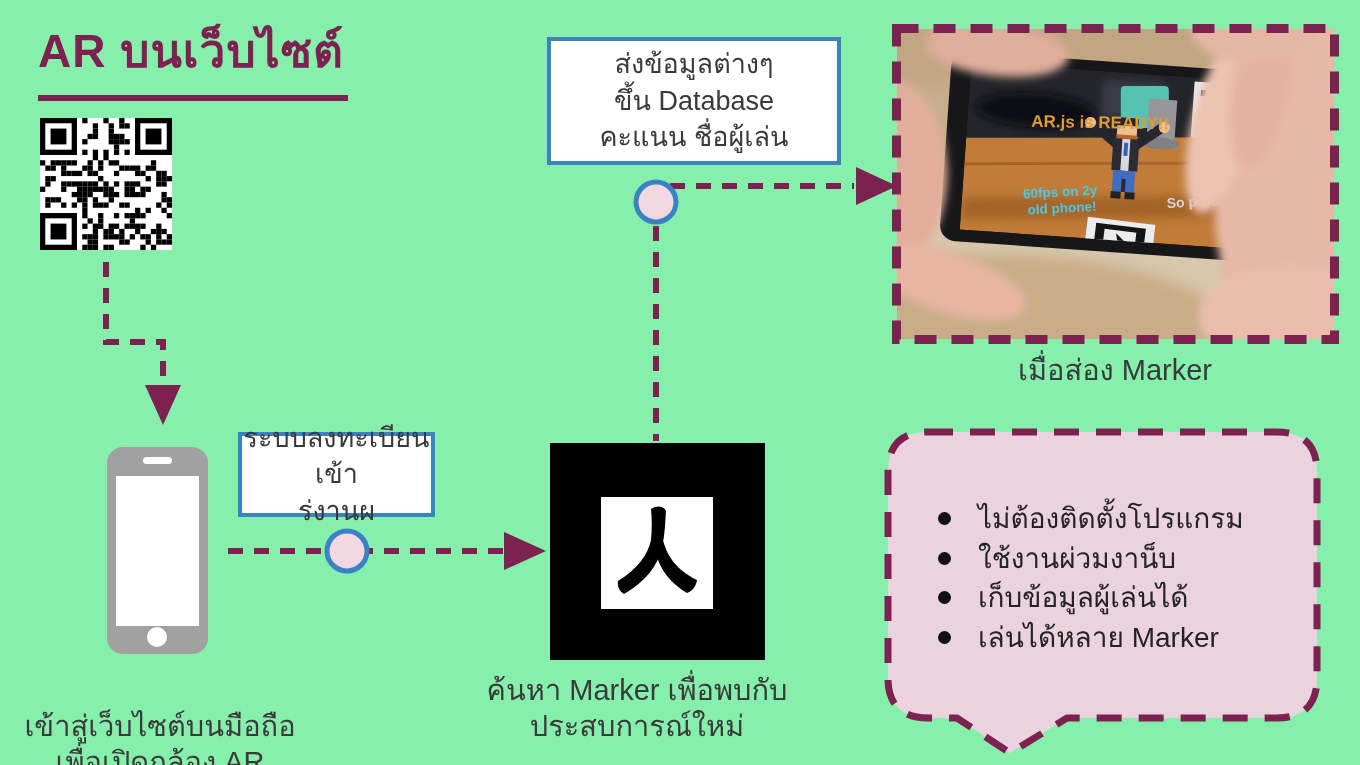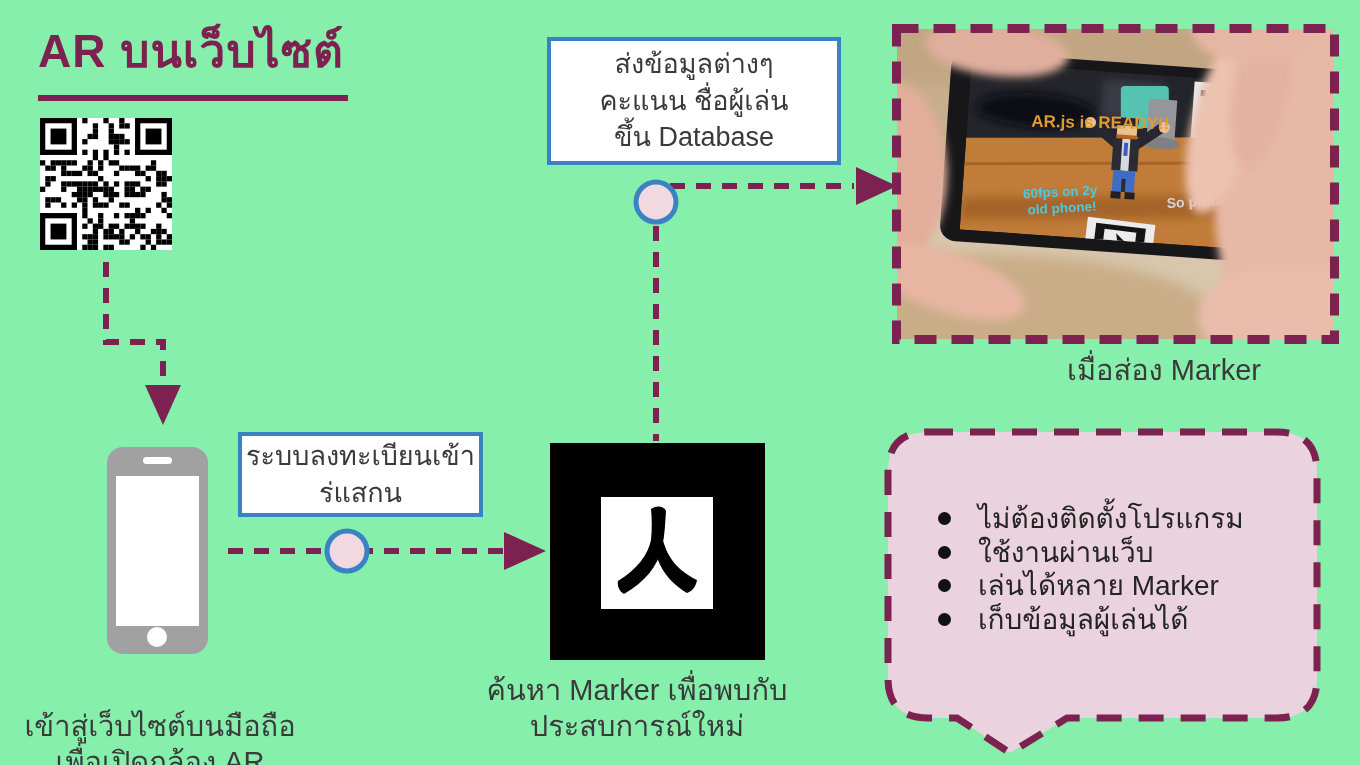--- a/index.html
+++ b/index.html
@@ -22,28 +22,28 @@
   }
 
   .qr-wrap{position:absolute;left:40px;top:118px;width:132px;height:132px;background:#fff;}
   .caption{
     position:absolute;color:var(--ink);font-size:29px;line-height:1.25;
     text-align:center;white-space:nowrap;
   }
   .cap-qr{left:172px;top:122px;width:290px;}
   .cap-phone{left:20px;top:708px;width:280px;}
   .cap-marker{left:472px;top:672px;width:330px;}
-  .cap-photo{left:1014px;top:352px;width:300px;}
+  .cap-photo{left:965px;top:352px;width:300px;}
 
   .callout{
     position:absolute;background:#fff;border:4px solid var(--blue);
     color:var(--ink);text-align:center;font-size:27px;line-height:1.35;
     display:flex;flex-direction:column;justify-content:center;
   }
-  .callout-register{left:238px;top:432px;width:245px;height:85px;}
+  .callout-register{left:238px;top:432px;width:197px;height:85px;}
   .callout-database{left:547px;top:37px;width:294px;height:128px;}
 
   .phone-icon{
     position:absolute;left:107px;top:447px;width:101px;height:207px;
     background:var(--phone-gray);border-radius:16px;
   }
   .phone-screen{position:absolute;left:9px;top:29px;width:83px;height:150px;background:#fff;}
   .phone-speaker{position:absolute;left:36px;top:10px;width:29px;height:7px;background:#fff;border-radius:4px;}
   .phone-home{position:absolute;left:40px;bottom:7px;width:20px;height:20px;background:#fff;border-radius:50%;}
 
@@ -58,21 +58,21 @@
   .overlay-svg{position:absolute;left:0;top:0;pointer-events:none;}
   .dash{stroke:var(--maroon);stroke-width:6;fill:none;stroke-dasharray:15 11;}
   .arrowhead{fill:var(--maroon);}
   .node-dot{fill:var(--pink-node);stroke:var(--blue);stroke-width:5;}
 
   .photo{position:absolute;left:892px;top:24px;width:447px;height:320px;}
 
   .bubble-svg{position:absolute;left:880px;top:425px;width:447px;height:345px;}
   .bubble-list{
     position:absolute;left:938px;top:502px;width:350px;
-    display:flex;flex-direction:column;gap:0;
+    display:flex;flex-direction:column;gap:6px;
   }
   .b-row{display:flex;align-items:center;font-size:28px;color:#242424;line-height:1.2;white-space:nowrap;}
   .b-dot{width:13px;height:13px;border-radius:50%;background:#111;margin-right:27px;flex:0 0 13px;}
 </style>
 </head>
 <body>
 
 <div class="stage">
 
   <div class="title">AR บนเว็บไซต์</div>
@@ -310,40 +310,40 @@
     <div class="phone-screen"></div>
     <div class="phone-home"></div>
   </div>
   <div class="caption cap-phone">
     <div>เข้าสู่เว็บไซต์บนมือถือ</div>
     <div>เพื่อเปิดกล้อง AR</div>
   </div>
 
   <div class="callout callout-register">
     <div>ระบบลงทะเบียนเข้า</div>
-    <div>ร่แสกน</div>
+    <div>ร่งานผ</div>
   </div>
 
   <div class="marker">
     <div class="marker-inner">
       <svg width="100" height="104" viewBox="0 0 100 100">
         <path fill="#000" d="M44,6 C50,2 57,3 59,8 C58,20 58,32 55,44 C51,63 38,79 17,91 C12,88 10,83 11,78 C30,66 41,52 44,37 C45,27 45,16 44,6 Z"></path>
         <path fill="#000" d="M55,34 C60,53 68,66 90,77 C89,83 86,88 80,90 C60,78 51,62 48,46 C50,42 53,38 55,34 Z"></path>
       </svg>
     </div>
   </div>
   <div class="caption cap-marker">
     <div>ค้นหา Marker เพื่อพบกับ</div>
     <div>ประสบการณ์ใหม่</div>
   </div>
 
   <div class="callout callout-database">
     <div>ส่งข้อมูลต่างๆ</div>
+    <div>ขึ้น Database</div>
     <div>คะแนน ชื่อผู้เล่น</div>
-    <div>ขึ้น Database</div>
   </div>
 
   <svg class="photo" width="447" height="320" viewBox="0 0 447 320">
     <defs>
       <filter id="b8" x="-30%" y="-30%" width="160%" height="160%">
           <feGaussianBlur stdDeviation="7"></feGaussianBlur>
         </filter>
       <filter id="b4" x="-30%" y="-30%" width="160%" height="160%">
           <feGaussianBlur stdDeviation="4"></feGaussianBlur>
         </filter>
@@ -439,25 +439,25 @@
   <svg class="bubble-svg" viewBox="0 0 447 345">
     <path d="M48,7 H397 Q437,7 437,47 V253 Q437,293 397,293 H187 L130,328 L77,293 H48 Q8,293 8,253 V47 Q8,7 48,7 Z" fill="#EAD3DE" stroke="#7D2150" stroke-width="7" stroke-dasharray="25 17"></path>
   </svg>
   <div class="bubble-list">
     <div class="b-row">
       <span class="b-dot"></span>
       <span>ไม่ต้องติดตั้งโปรแกรม</span>
     </div>
     <div class="b-row">
       <span class="b-dot"></span>
-      <span>ใช้งานผ่านเว็บ</span>
+      <span>ใช้งานผ่วมงาน็บ</span>
+    </div>
+    <div class="b-row">
+      <span class="b-dot"></span>
+      <span>เก็บข้อมูลผู้เล่นได้</span>
     </div>
     <div class="b-row">
       <span class="b-dot"></span>
       <span>เล่นได้หลาย Marker</span>
     </div>
-    <div class="b-row">
-      <span class="b-dot"></span>
-      <span>เก็บข้อมูลผู้เล่นได้</span>
-    </div>
   </div>
 
 </div>
 
 </body></html>

